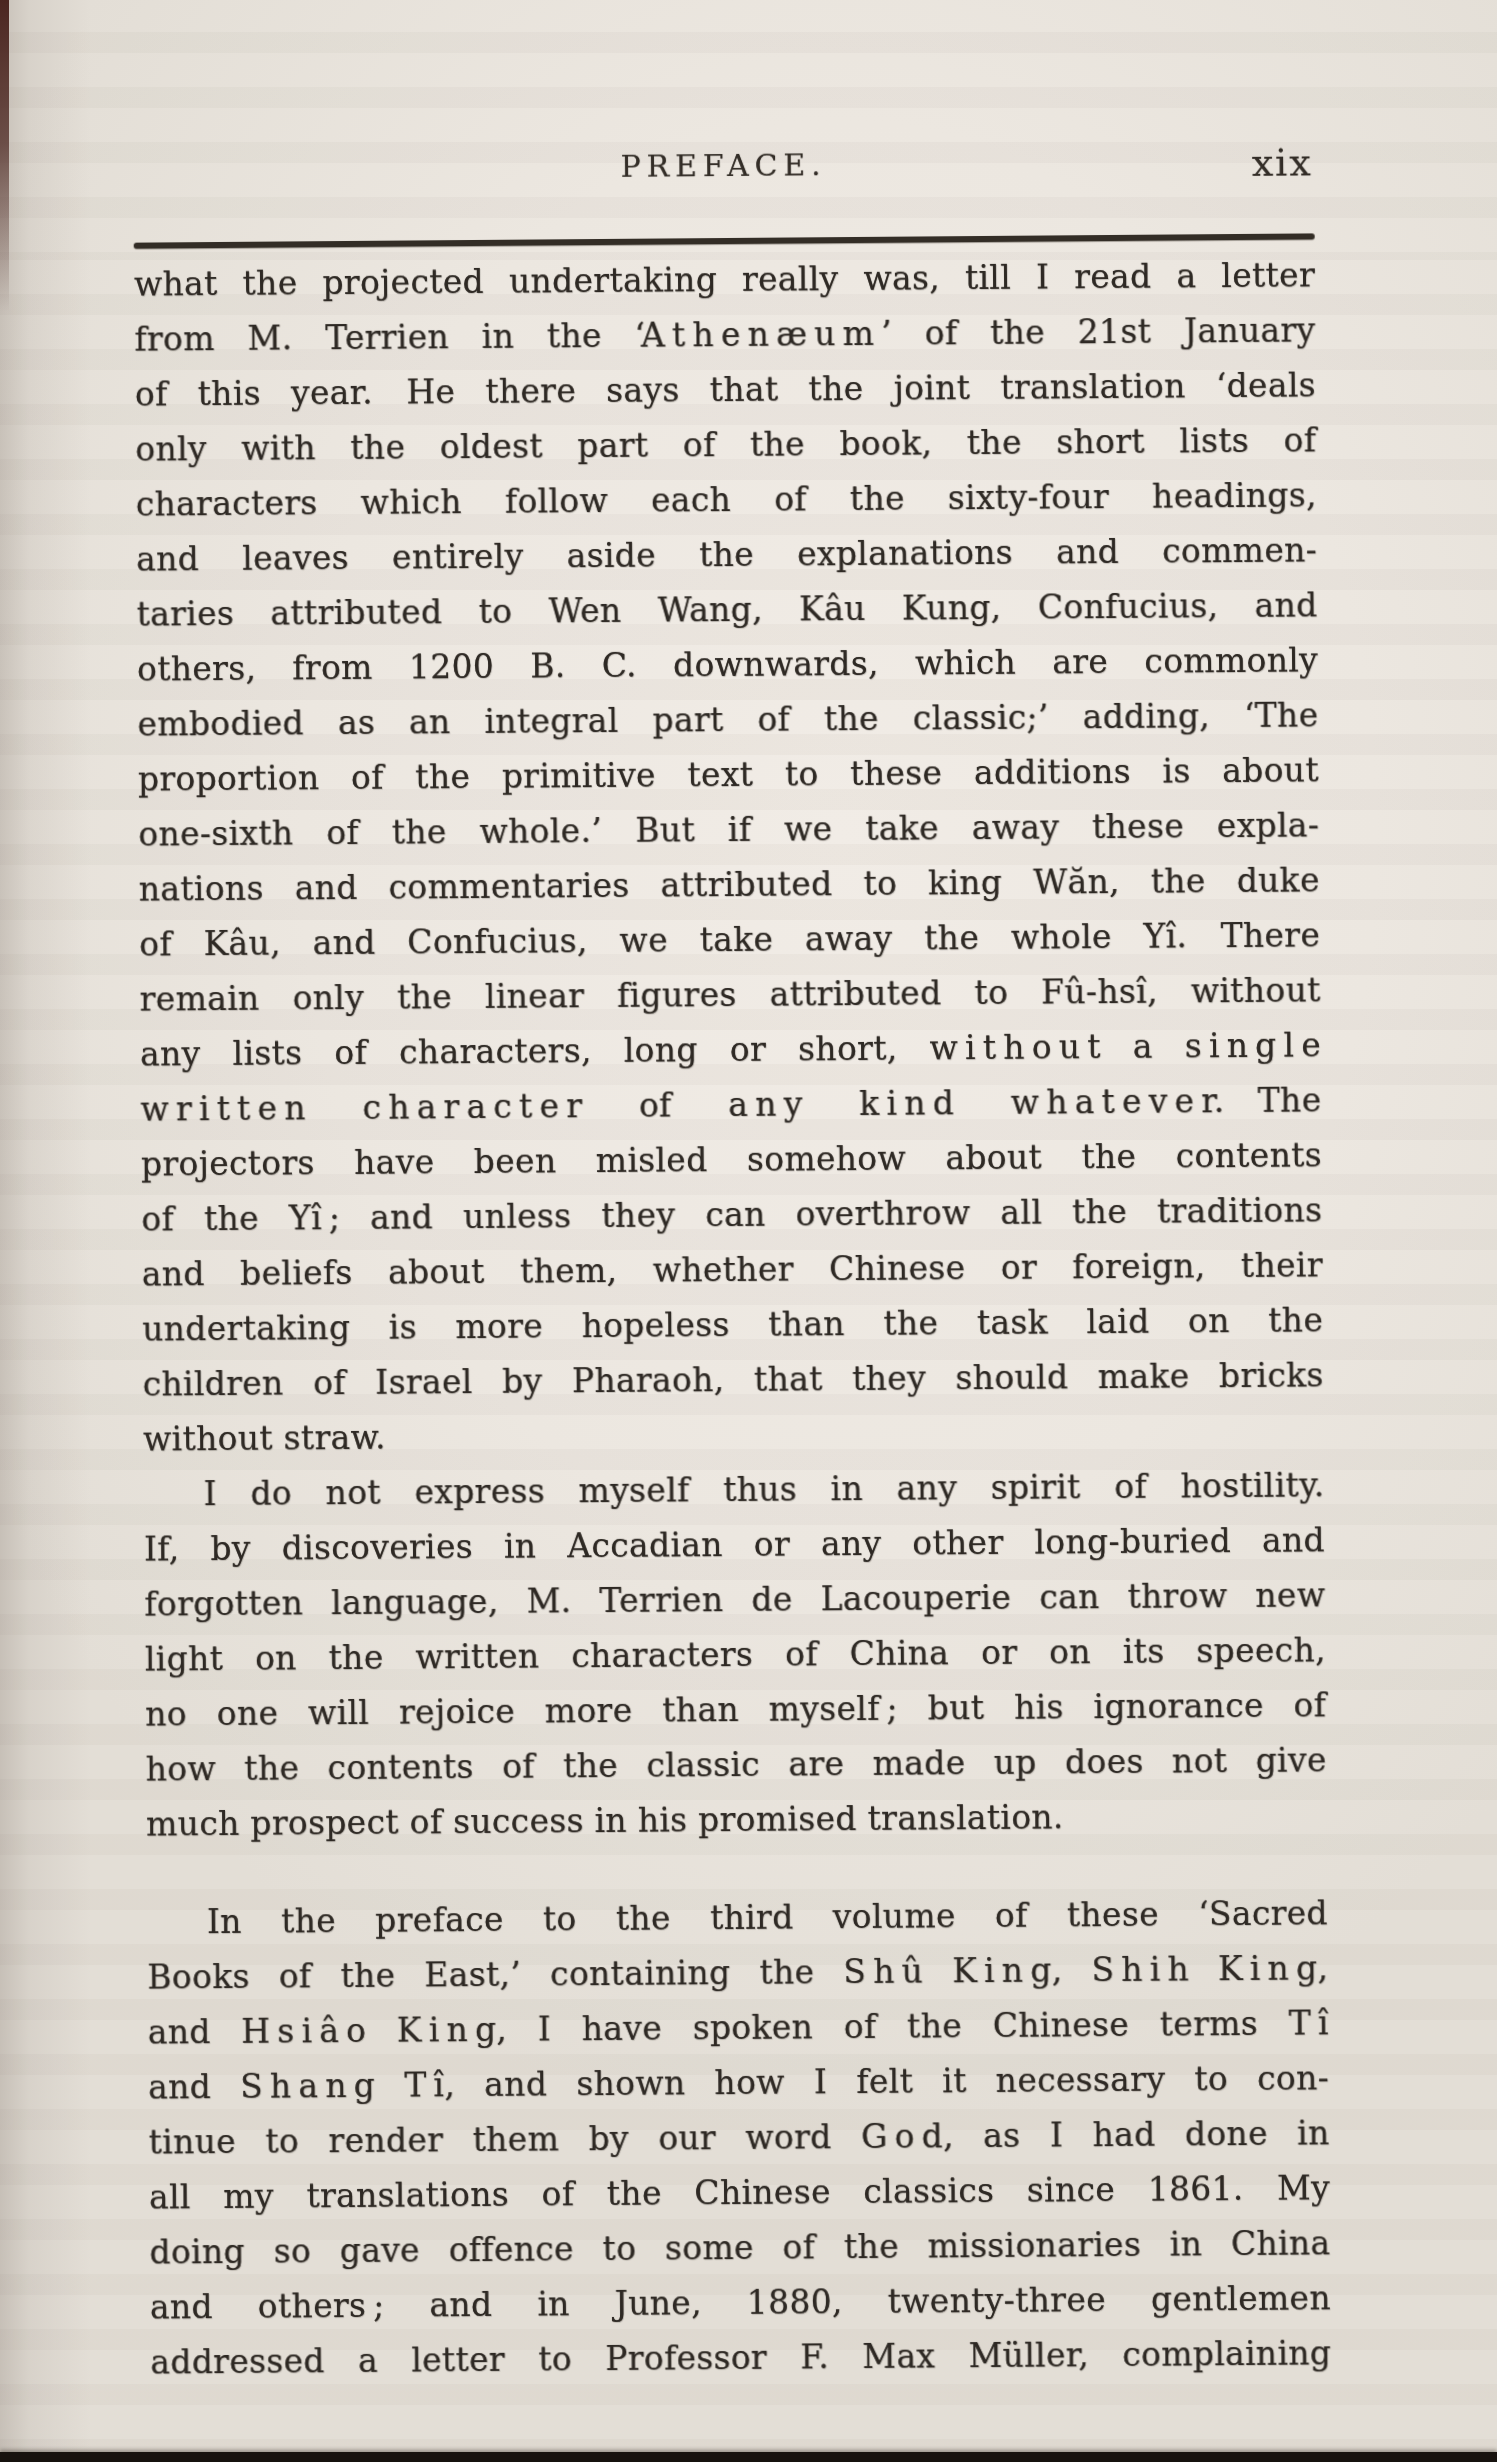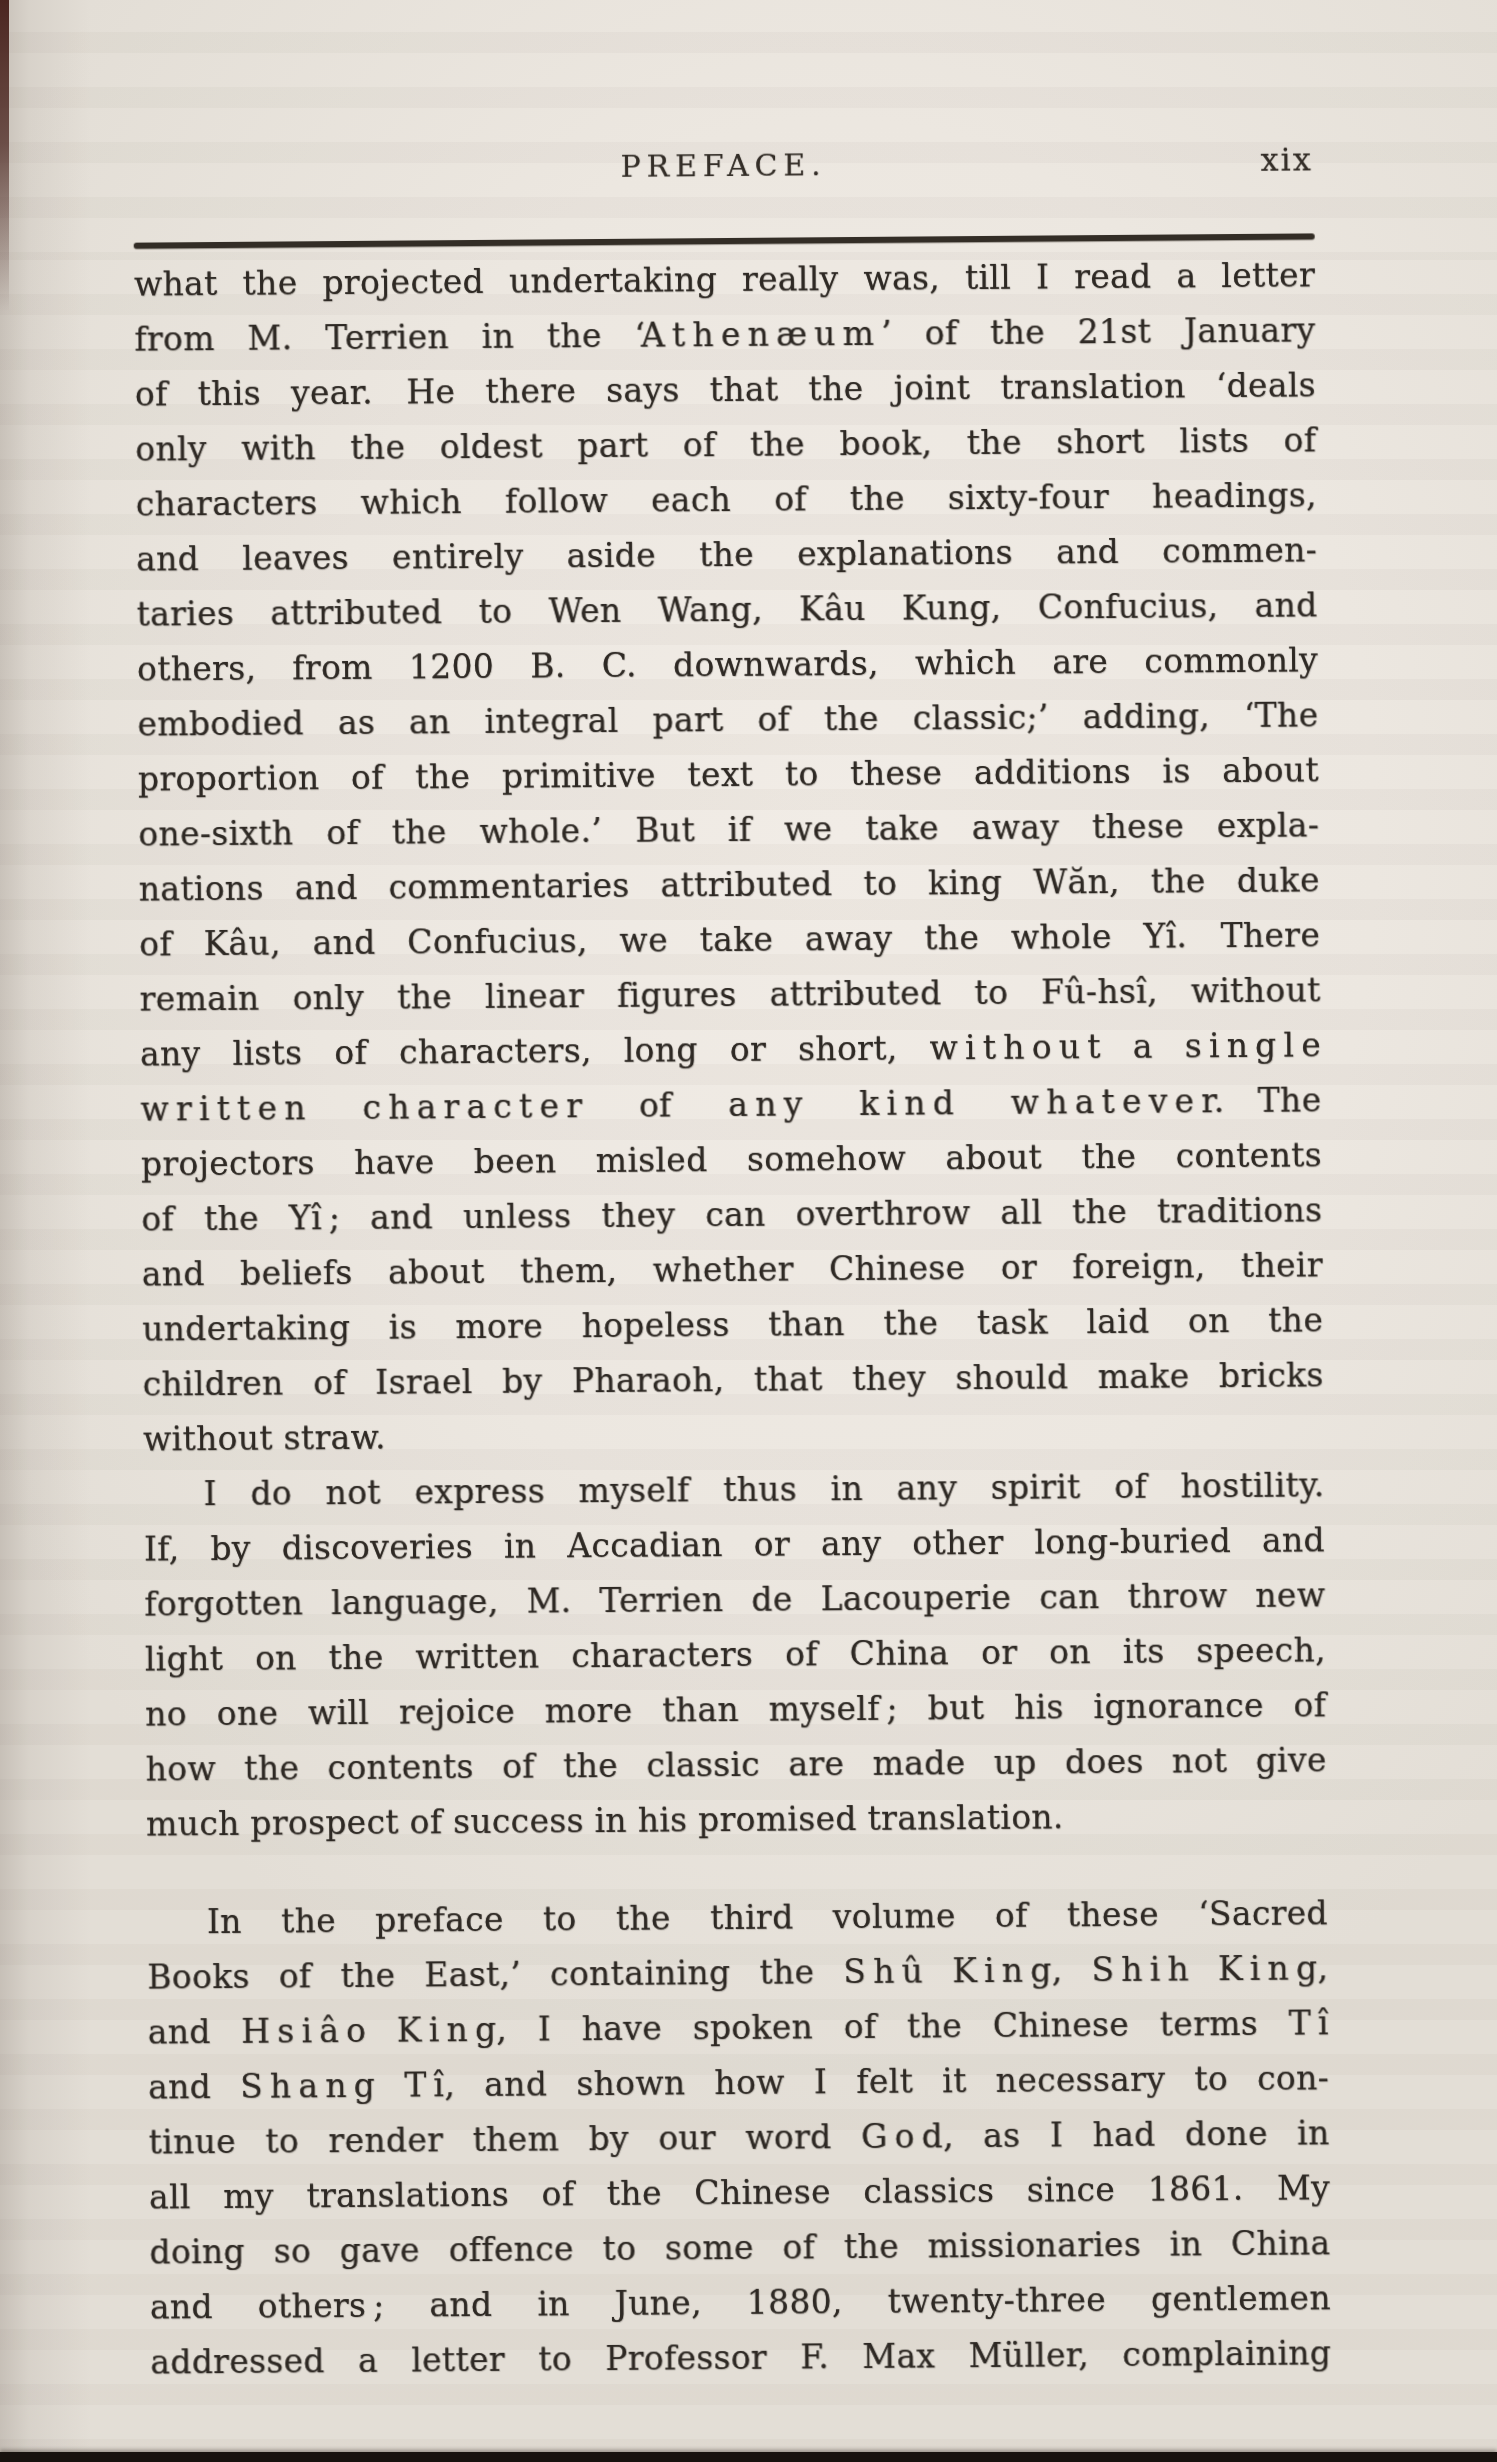--- a/index.html
+++ b/index.html
@@ -54,21 +54,21 @@
   }
   .head-title {
     position: absolute; left: 0; right: 0;
     text-align: center;
     font-size: 30px; letter-spacing: 5.9px;
     color: #332d27;
     text-shadow: 0 0 0.7px rgba(46,41,36,0.55);
   }
   .head-folio {
     position: absolute; right: 1.3px; top: -2.6px;
-    font-size: 32px; letter-spacing: 2px;
+    font-size: 38px; letter-spacing: 2px;
     color: #332d27;
     text-shadow: 0 0 0.7px rgba(46,41,36,0.55);
     margin-left: 26px;
   }
   .rule {
     margin-top: 47px;
     height: 5.9px;
     background: #332d26;
     border-radius: 3.3px;
     box-shadow: 0 0.7px 0.7px rgba(51,45,38,0.5);

